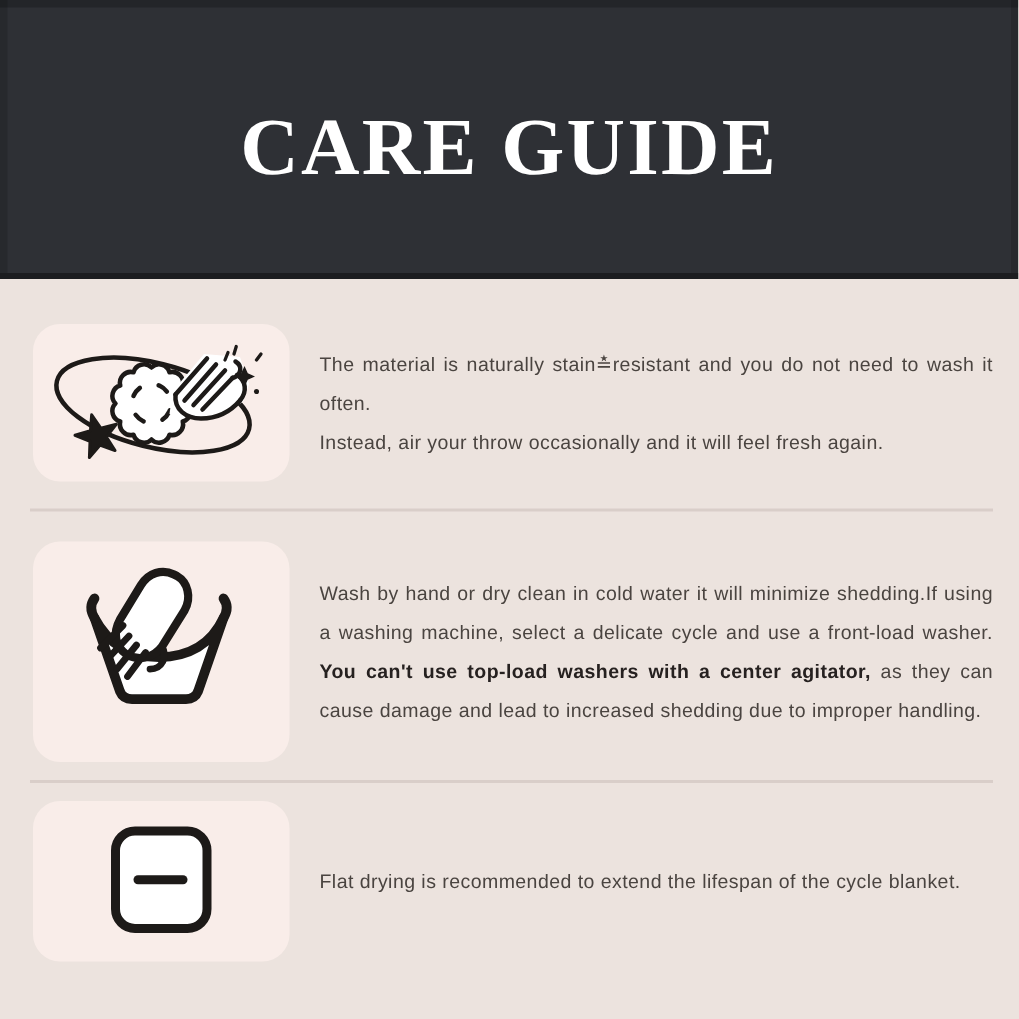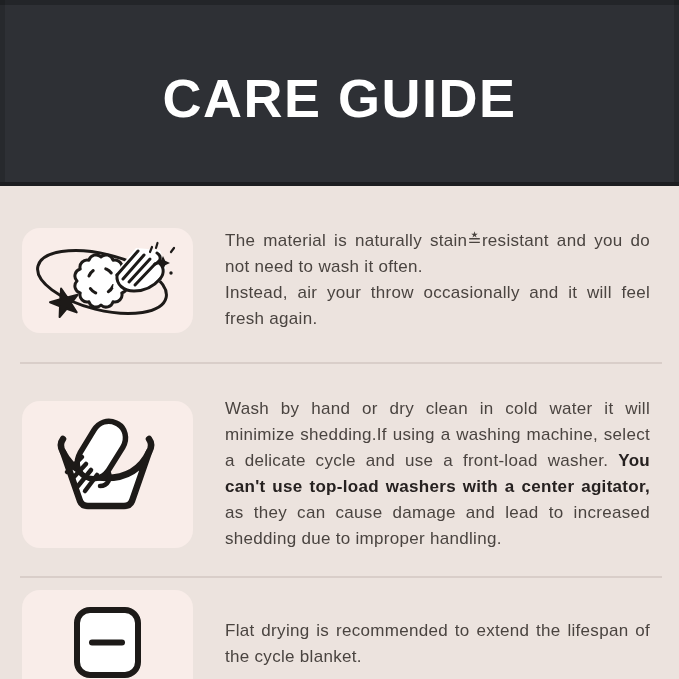--- a/index.html
+++ b/index.html
@@ -11,36 +11,36 @@
   
   .header{
     height:182px;background:#2e3035;
     border-bottom:4px solid #1c1d20;
     box-shadow:inset 0 5px 0 rgba(0,0,0,.22), inset 5px 0 0 rgba(0,0,0,.14), inset -5px 0 0 rgba(0,0,0,.14);
     display:flex;align-items:center;justify-content:center;
   }
   .title{
     margin:0;padding-top:14px;
     color:#ffffff;font-size:54px;font-weight:600;letter-spacing:1.5px;
-    font-family:Liberation Sans, sans-serif;
+    font-family:Liberation Serif, serif;
   }
   
   .content{padding:30px 17px 0 22px;}
   .row{display:flex;align-items:center;gap:20px;}
   .icon-card{
     flex:0 0 171px;width:171px;border-radius:18px;background:#f9ede9;
     display:flex;align-items:center;justify-content:center;overflow:hidden;
   }
   .row.s1 .icon-card{height:105px;}
   .row.s2 .icon-card{height:147px;}
   .row.s3 .icon-card{height:107px;}
   .icon-card svg{display:block;}
   .txt{
-    flex:1;margin:12px;
-    color:#4a4440;font-size:17px;line-height:26px;letter-spacing:.3px;
+    flex:1;margin:0;
+    color:#4a4440;font-size:13px;line-height:26px;letter-spacing:.3px;
     text-align:justify;
   }
   .txt strong{color:#262120;font-weight:700;}
   .divider{
     border:none;border-top:2px solid #d9cec9;
     margin:18px 0 20px -2px;height:0;
   }
   .divider.d2{margin:12px 0 12px -2px;}
 </style>
 </head>

